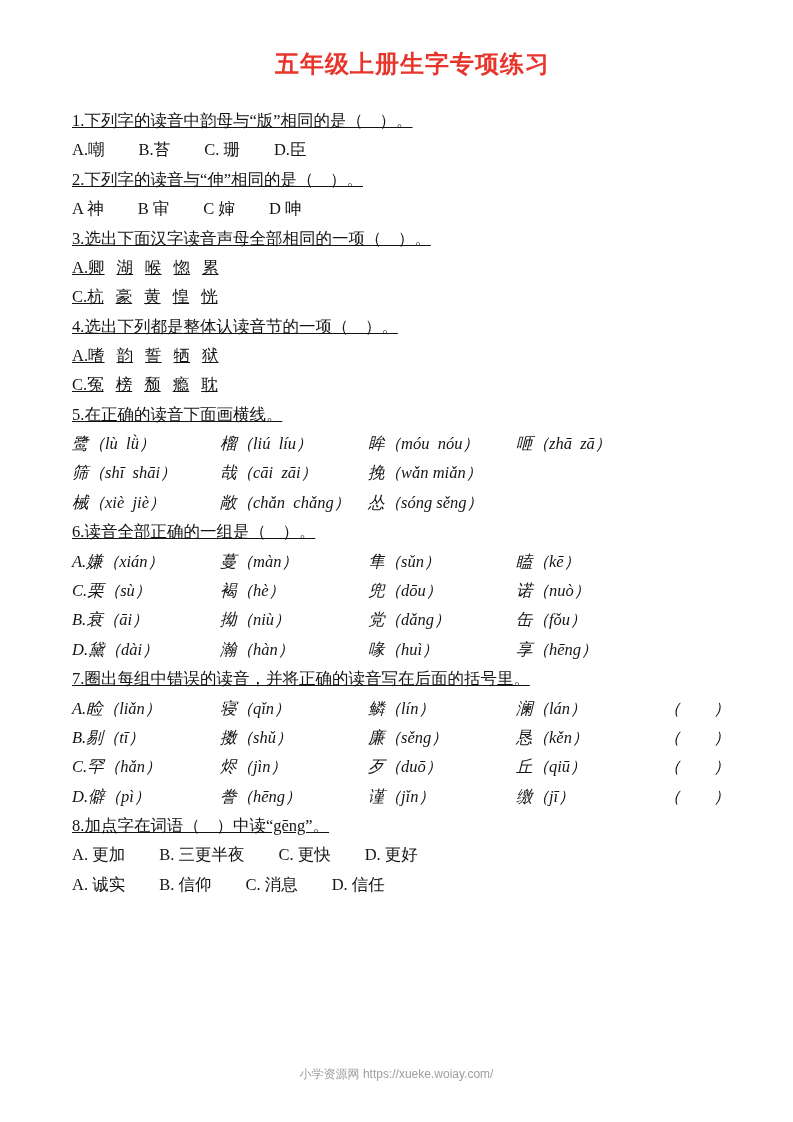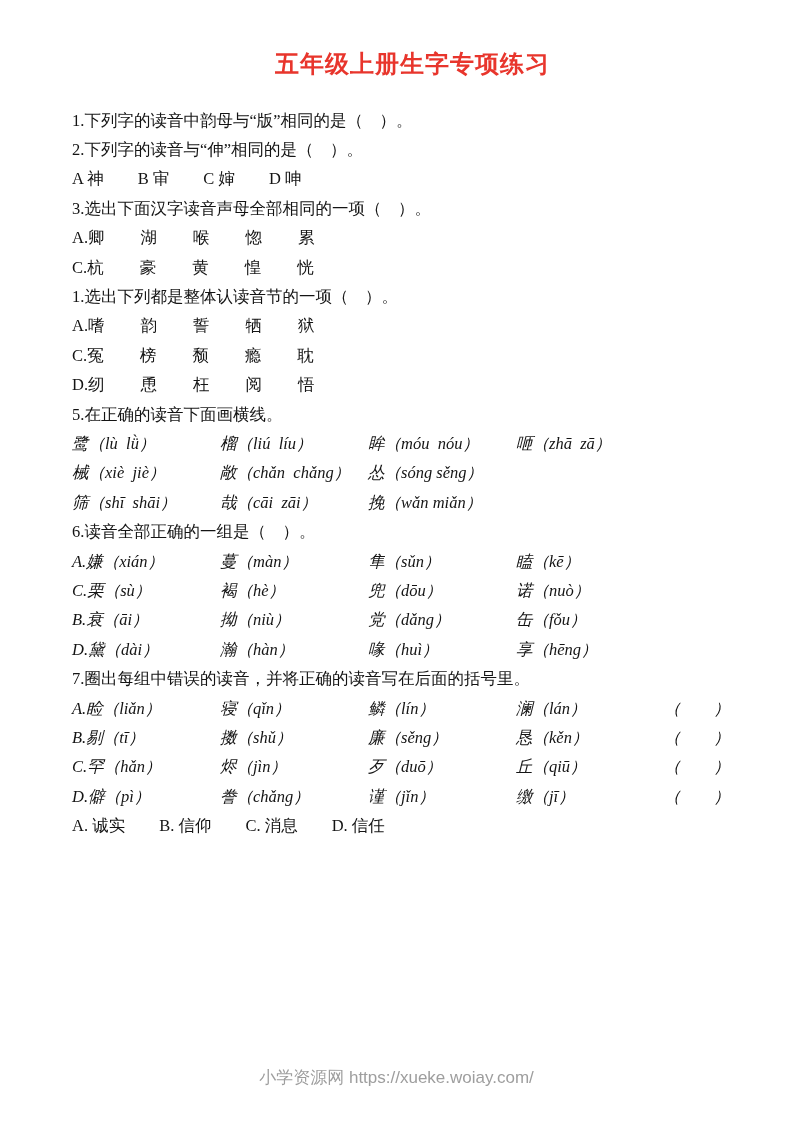--- a/index.html
+++ b/index.html
@@ -30,80 +30,84 @@
     left: 72px;
     right: 56px;
   }
   .line {
     height: 29.4px;
     display: flex;
     align-items: center;
     font-size: 16.5px;
     white-space: pre;
   }
-  .prompt { display: block; line-height: 29.4px; overflow: hidden; }
+  .prompt { display: block; line-height: 29.4px; overflow: hidden; text-decoration: underline; }
   .row-options { gap: 34px; }
-  .row-characters { gap: 36px; }
+  .row-characters { gap: 12px; text-decoration: underline; }
   .row-pinyin .cell { min-width: 132px; margin-right: 16px; font-style: italic; }
   .row-pinyin .cell:last-child { margin-right: 0; }
   .footer {
     position: absolute;
     top: 1066px;
     left: 0;
     width: 100%;
     text-align: center;
     color: #9e9e9e;
-    font-size: 17px;
+    font-size: 12px;
     font-family: "Liberation Sans", "DejaVu Sans", sans-serif;
   }
   .footer a { color: #9e9e9e; text-decoration: none; }
 </style>
 </head>
 <body>
 
 <div class="page">
   <h1 class="title" style="color: rgb(232, 53, 44);">五年级上册生字专项练习</h1>
   <main class="content" id="questions">
       <div class="question">
         <div class="line prompt">1.下列字的读音中韵母与“版”相同的是（　）。</div>
+        <div class="line row row-options"><span class="cell">A.嘲</span><span class="cell">B.苔</span><span class="cell">C. 珊</span><span class="cell">D.臣</span></div>
       </div>
       <div class="question">
         <div class="line prompt">2.下列字的读音与“伸”相同的是（　）。</div>
         <div class="line row row-options"><span class="cell">A 神</span><span class="cell">B 审</span><span class="cell">C 婶</span><span class="cell">D 呻</span></div>
       </div>
       <div class="question">
         <div class="line prompt">3.选出下面汉字读音声母全部相同的一项（　）。</div>
         <div class="line row row-characters"><span class="cell">A.卿</span><span class="cell">湖</span><span class="cell">喉</span><span class="cell">惚</span><span class="cell">累</span></div>
         <div class="line row row-characters"><span class="cell">C.杭</span><span class="cell">豪</span><span class="cell">黄</span><span class="cell">惶</span><span class="cell">恍</span></div>
       </div>
       <div class="question">
-        <div class="line prompt">1.选出下列都是整体认读音节的一项（　）。</div>
+        <div class="line prompt">4.选出下列都是整体认读音节的一项（　）。</div>
         <div class="line row row-characters"><span class="cell">A.嗜</span><span class="cell">韵</span><span class="cell">誓</span><span class="cell">牺</span><span class="cell">狱</span></div>
         <div class="line row row-characters"><span class="cell">C.冤</span><span class="cell">榜</span><span class="cell">颓</span><span class="cell">瘾</span><span class="cell">耽</span></div>
-        <div class="line row row-characters"><span class="cell">D.纫</span><span class="cell">恿</span><span class="cell">枉</span><span class="cell">阅</span><span class="cell">悟</span></div>
       </div>
       <div class="question">
         <div class="line prompt">5.在正确的读音下面画横线。</div>
         <div class="line row row-pinyin"><span class="cell">鹭（lù  lǜ）</span><span class="cell">榴（liú  líu）</span><span class="cell">眸（móu  nóu）</span><span class="cell">咂（zhā  zā）</span></div>
+        <div class="line row row-pinyin"><span class="cell">筛（shī  shāi）</span><span class="cell">哉（cāi  zāi）</span><span class="cell">挽（wǎn miǎn）</span></div>
         <div class="line row row-pinyin"><span class="cell">械（xiè  jiè）</span><span class="cell">敞（chǎn  chǎng）</span><span class="cell">怂（sóng sěng）</span></div>
-        <div class="line row row-pinyin"><span class="cell">筛（shī  shāi）</span><span class="cell">哉（cāi  zāi）</span><span class="cell">挽（wǎn miǎn）</span></div>
       </div>
       <div class="question">
         <div class="line prompt">6.读音全部正确的一组是（　）。</div>
         <div class="line row row-pinyin"><span class="cell">A.嫌（xián）</span><span class="cell">蔓（màn）</span><span class="cell">隼（sǔn）</span><span class="cell">瞌（kē）</span></div>
         <div class="line row row-pinyin"><span class="cell">C.栗（sù）</span><span class="cell">褐（hè）</span><span class="cell">兜（dōu）</span><span class="cell">诺（nuò）</span></div>
         <div class="line row row-pinyin"><span class="cell">B.衰（āi）</span><span class="cell">拗（niù）</span><span class="cell">党（dǎng）</span><span class="cell">缶（fǒu）</span></div>
         <div class="line row row-pinyin"><span class="cell">D.黛（dài）</span><span class="cell">瀚（hàn）</span><span class="cell">喙（huì）</span><span class="cell">享（hēng）</span></div>
       </div>
       <div class="question">
         <div class="line prompt">7.圈出每组中错误的读音，并将正确的读音写在后面的括号里。</div>
         <div class="line row row-pinyin"><span class="cell">A.睑（liǎn）</span><span class="cell">寝（qǐn）</span><span class="cell">鳞（lín）</span><span class="cell">澜（lán）</span><span class="cell">（　　）</span></div>
         <div class="line row row-pinyin"><span class="cell">B.剔（tī）</span><span class="cell">擞（shǔ）</span><span class="cell">廉（sěng）</span><span class="cell">恳（kěn）</span><span class="cell">（　　）</span></div>
         <div class="line row row-pinyin"><span class="cell">C.罕（hǎn）</span><span class="cell">烬（jìn）</span><span class="cell">歹（duō）</span><span class="cell">丘（qiū）</span><span class="cell">（　　）</span></div>
-        <div class="line row row-pinyin"><span class="cell">D.僻（pì）</span><span class="cell">誊（chǎng）</span><span class="cell">谨（jǐn）</span><span class="cell">缴（jī）</span><span class="cell">（　　）</span></div>
+        <div class="line row row-pinyin"><span class="cell">D.僻（pì）</span><span class="cell">誊（hēng）</span><span class="cell">谨（jǐn）</span><span class="cell">缴（jī）</span><span class="cell">（　　）</span></div>
+      </div>
+      <div class="question">
+        <div class="line prompt">8.加点字在词语（　）中读“gēng”。</div>
+        <div class="line row row-options"><span class="cell">A. 更加</span><span class="cell">B. 三更半夜</span><span class="cell">C. 更快</span><span class="cell">D. 更好</span></div>
       </div>
       <div class="question">
         <div class="line row row-options"><span class="cell">A. 诚实</span><span class="cell">B. 信仰</span><span class="cell">C. 消息</span><span class="cell">D. 信任</span></div>
       </div>
     </main>
   <div class="footer">
     <span>小学资源网</span><span> </span><a href="#">https://xueke.woiay.com/</a>
   </div>
 </div>
 

